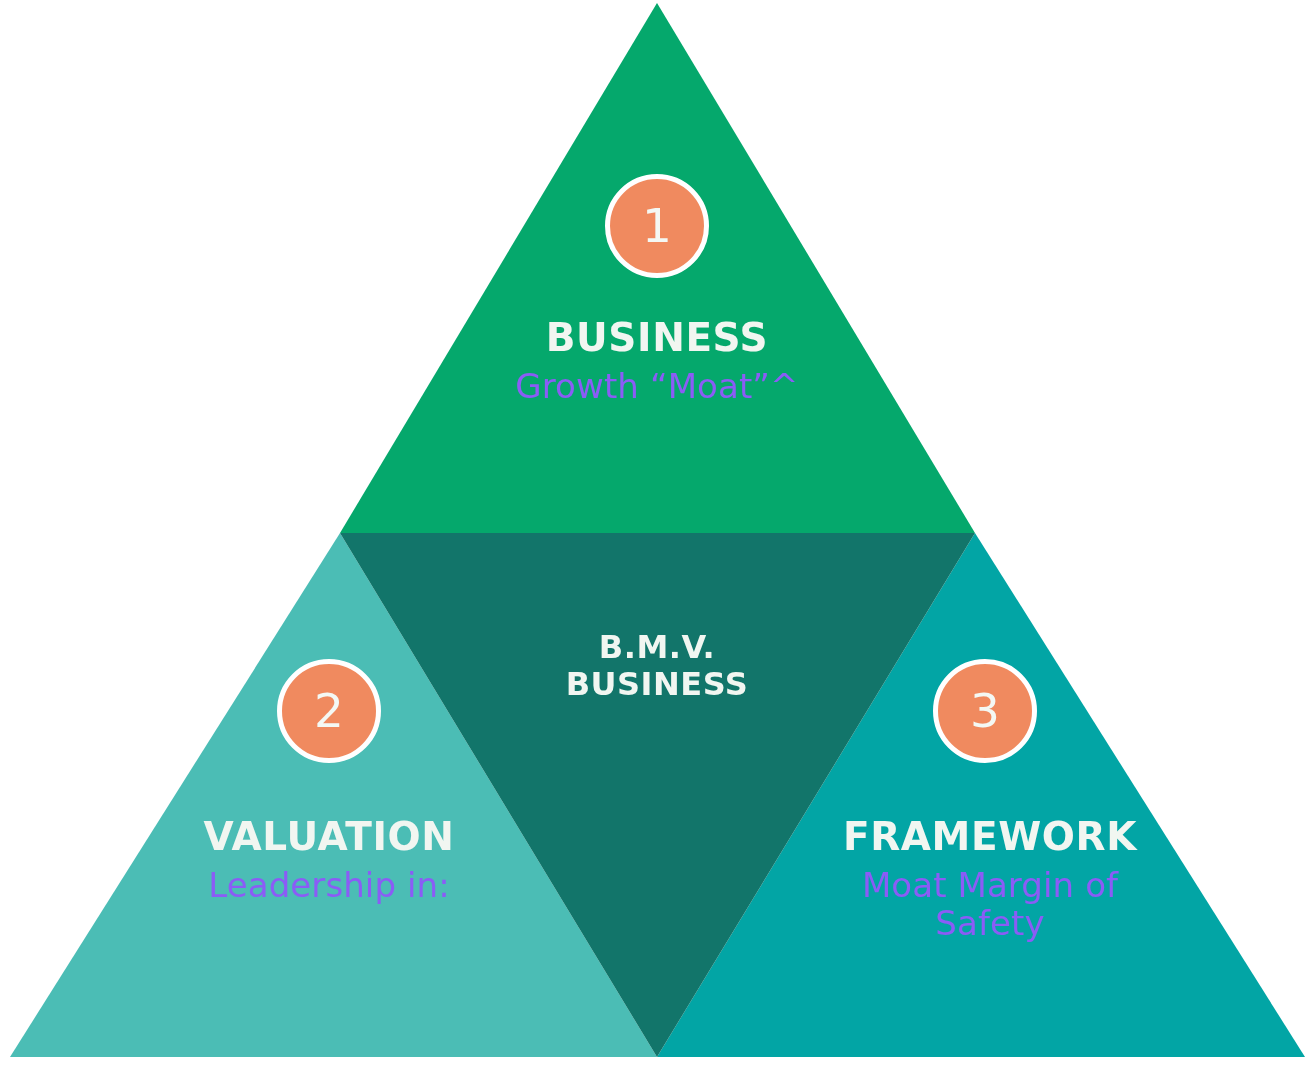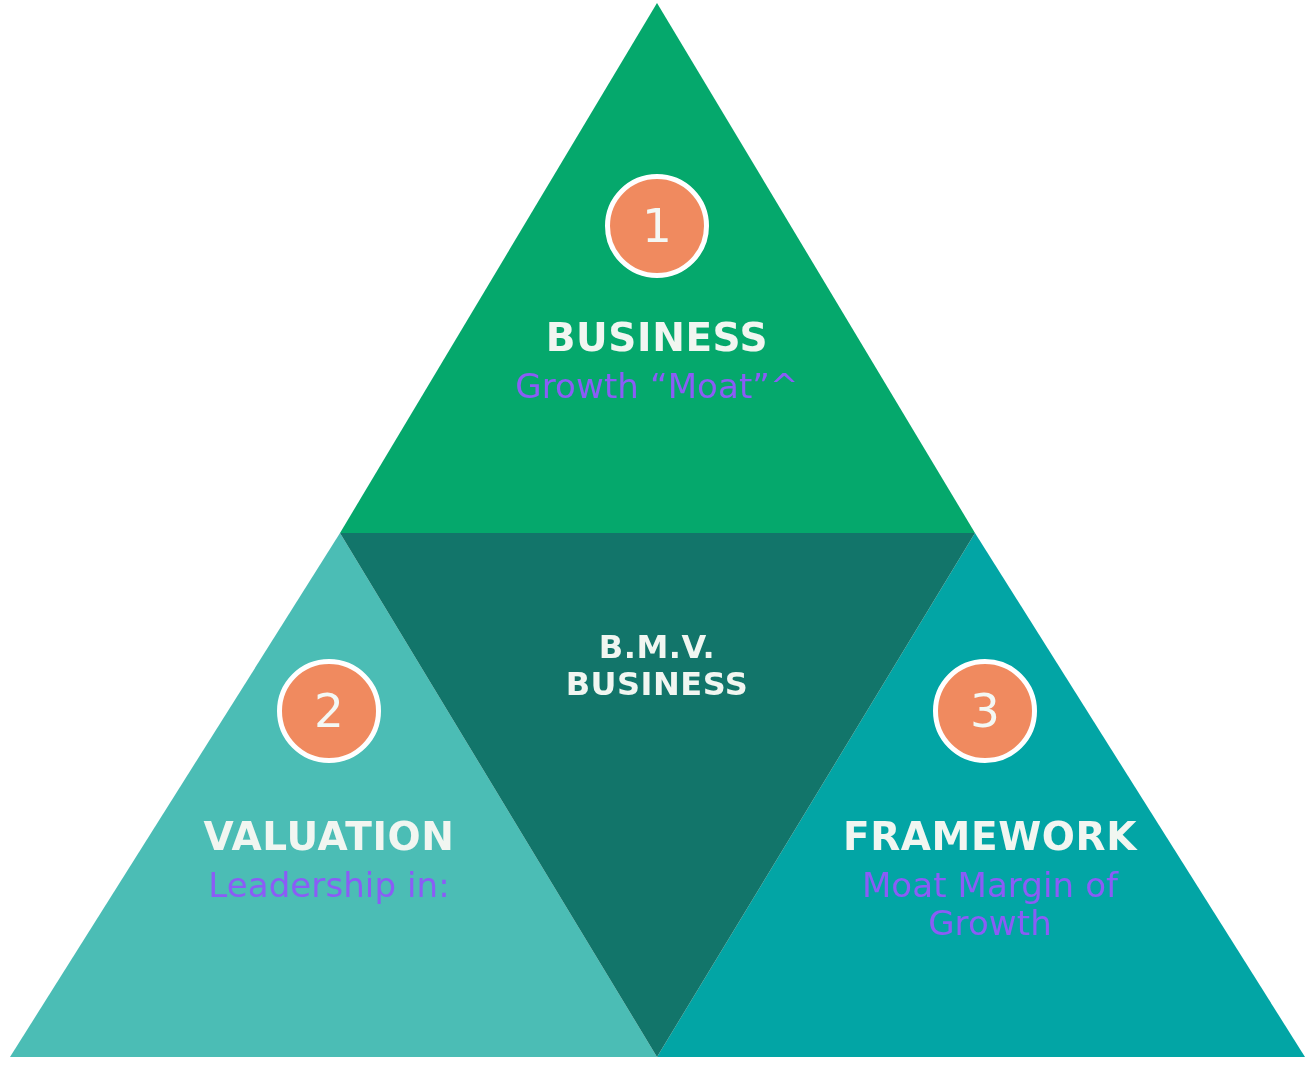--- a/index.html
+++ b/index.html
@@ -134,21 +134,21 @@
     <div class="seg-title">VALUATION</div>
     <div class="seg-sub">
       <span class="line">Leadership in:</span>
     </div>
   </div>
 
   <div class="seg-text" id="valuation-text">
     <div class="seg-title">FRAMEWORK</div>
     <div class="seg-sub">
       <span class="line">Moat Margin of</span>
-      <span class="line">Growth</span>
+      <span class="line">Safety</span>
     </div>
   </div>
 
   <div class="seg-text" id="center-text">
     <span class="center-line">B.M.V.</span>
     <span class="center-line">BUSINESS</span>
   </div>
 
   <div class="badge" id="badge-1" style="background: rgb(240, 138, 95); border-color: rgb(255, 255, 255);">
     <span class="badge-num">1</span>

